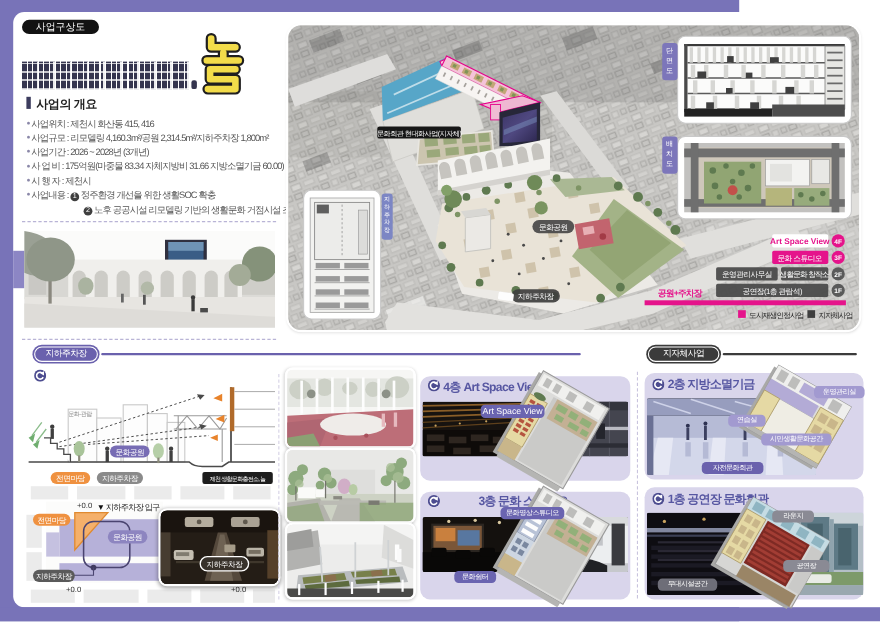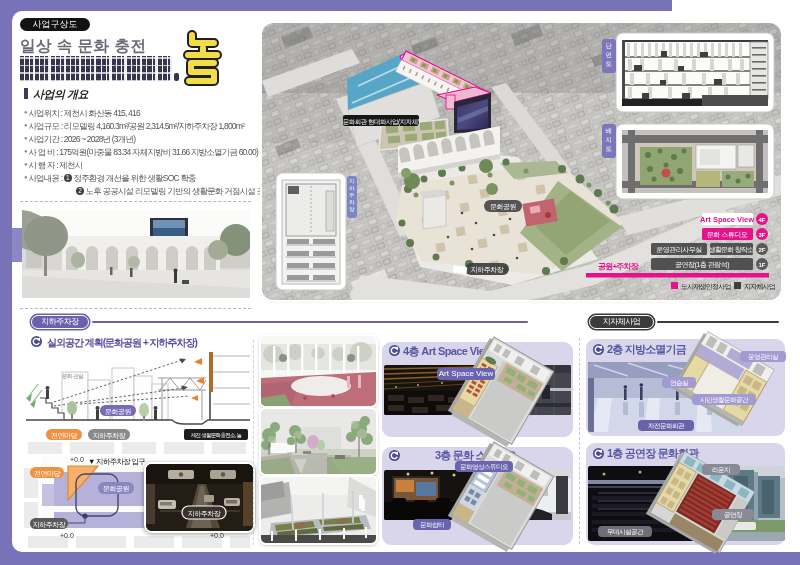--- a/index.html
+++ b/index.html
@@ -13,21 +13,20 @@
 </head>
 <body>
 <div id="page">
 
 <div id="content"></div>
 
 <div class="abs" style="left:0;top:552px;width:800px;height:13px;background:#7873b8;"></div>
 
 <div class="abs pill" style="left:20px;top:18px;width:70px;height:13px;background:#121212;font-size:9px;line-height:13px;">사업구상도</div>
 
-<div class="abs" style="left:20px;top:36px;font-size:15.5px;font-weight:bold;color:#6b6b76;letter-spacing:0.5px;white-space:nowrap;">일상 속 문화 충전</div>
 
 <div class="abs" style="left:20px;top:55px;height:27px;">
 <span class="kb" style="width:152px;height:25px;background:
 repeating-linear-gradient(90deg,#fff0 0 13.2px,rgba(255,255,255,.9) 13.2px 15.2px),
 repeating-linear-gradient(0deg,rgba(255,255,255,.7) 0 1.4px,#fff0 1.4px 7.5px),
 repeating-linear-gradient(90deg,#35354f 0 4.1px,rgba(255,255,255,.25) 4.1px 5.1px);"></span><span class="kb" style="width:5px;height:8px;margin-left:2px;margin-top:18px;background:#35354f;border-radius:2px;"></span>
 </div>
 
 <svg class="abs" style="left:181px;top:30px;" width="42" height="58" viewBox="0 0 42 58">
 <g fill="none" stroke="#201f1f" stroke-width="10" stroke-linecap="round" stroke-linejoin="round">
@@ -37,21 +36,21 @@
 </g>
 <g fill="none" stroke="#f3dc4a" stroke-width="6" stroke-linecap="round" stroke-linejoin="round">
 <path d="M11 5 L11 13 L33 13"></path>
         <path d="M22 18 L22 22 M7 25 L36 25"></path>
         <path d="M33 33 L10 33 L10 42 L33 42 L33 51 L8 51"></path>
 </g>
 </svg>
 
 <div class="abs" style="left:24px;top:88px;width:4px;height:11px;background:#3c3c5e;"></div>
 
-<div class="abs" style="left:33px;top:87px;font-size:11px;font-weight:bold;color:#222;letter-spacing:-0.5px;font-style:italic;">사업의 개요</div>
+<div class="abs" style="left:33px;top:87px;font-size:11px;font-weight:bold;color:#222;letter-spacing:-0.5px;">사업의 개요</div>
 
 <div class="abs" style="left:24px;top:106px;width:230px;font-size:8.5px;color:#555;letter-spacing:-0.8px;line-height:12.6px;white-space:nowrap;">
 <div><span style="color:#8a87a8;font-size:6px;vertical-align:1.5px;">●</span>&nbsp;사업위치 : 제천시 화산동 415, 416</div>
 <div><span style="color:#8a87a8;font-size:6px;vertical-align:1.5px;">●</span>&nbsp;사업규모 : 리모델링 4,160.3m²/공원 2,314.5m²/지하주차장 1,800m²</div>
 <div><span style="color:#8a87a8;font-size:6px;vertical-align:1.5px;">●</span>&nbsp;사업기간 : 2026 ~ 2028년 (3개년)</div>
 <div><span style="color:#8a87a8;font-size:6px;vertical-align:1.5px;">●</span>&nbsp;사 업 비 : 175억원(마중물 83.34 자체지방비 31.66 지방소멸기금 60.00)</div>
 <div><span style="color:#8a87a8;font-size:6px;vertical-align:1.5px;">●</span>&nbsp;시 행 자 : 제천시</div>
 <div><span style="color:#8a87a8;font-size:6px;vertical-align:1.5px;">●</span>&nbsp;사업내용 : <span style="display:inline-block;width:8px;height:8px;border-radius:50%;background:#3f3f3f;color:#fff;font-size:6.5px;line-height:8.5px;text-align:center;letter-spacing:0;vertical-align:0.5px;">1</span> 정주환경 개선을 위한 생활SOC 확충</div>
 <div style="padding-left:52px;"><span style="display:inline-block;width:8px;height:8px;border-radius:50%;background:#3f3f3f;color:#fff;font-size:6.5px;line-height:8.5px;text-align:center;letter-spacing:0;vertical-align:0.5px;">2</span> 노후 공공시설 리모델링 기반의 생활문화 거점시설 조성</div>
 </div>
@@ -515,21 +514,20 @@
 <div class="abs pill" style="left:31px;top:315px;width:56px;height:12px;background:#6a61ad;border:1.5px solid #fff;box-shadow:0 0 0 1.5px #6a61ad;font-size:8px;line-height:12px;letter-spacing:-0.5px;">지하주차장</div>
 
 <div class="abs" style="left:92px;top:321px;width:436px;height:2px;background:#6a61ad;border-radius:2px;"></div>
 
 <svg class="abs" style="left:31px;top:336px;" width="11" height="11" viewBox="0 0 12 12">
       <circle cx="6" cy="6" r="6" fill="#4d4d90"></circle>
       <path d="M8.8 4.2 A3.4 3.4 0 1 0 9 7.4" fill="none" stroke="#fff" stroke-width="1.6"></path>
       <polygon points="9.8,1.6 9.8,5.8 5.9,3.6" fill="#fff"></polygon>
     </svg>
 
-<div class="abs" style="left:47px;top:336px;font-size:10px;font-weight:bold;color:#584fa0;letter-spacing:-1px;white-space:nowrap;">실외공간 계획(문화공원 + 지하주차장)</div>
 
 <svg class="abs" style="left:24px;top:350px;" width="226" height="95" viewBox="0 0 226 95">
 
 <g fill="#fdfdfd" stroke="#c9c9c9" stroke-width="1">
 <rect x="38" y="22" width="26" height="48"></rect>
         <rect x="64" y="30" width="22" height="40"></rect>
         <rect x="88" y="18" width="22" height="52"></rect>
         <rect x="110" y="26" width="18" height="44"></rect>
         <rect x="128" y="34" width="16" height="36"></rect>
 </g>

